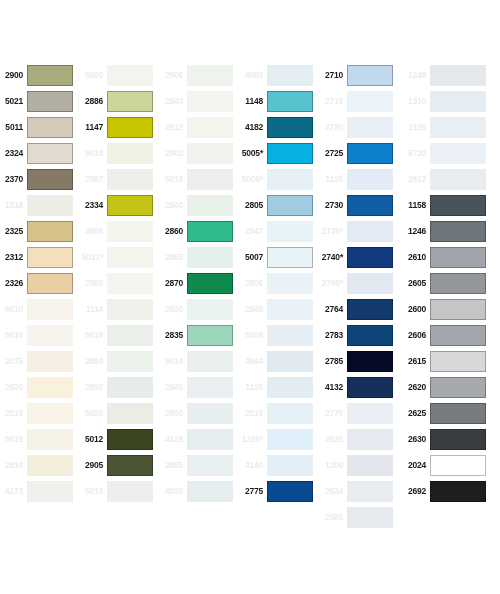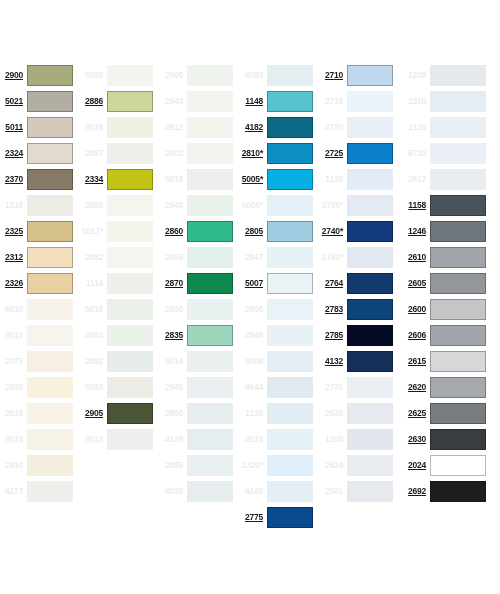--- a/index.html
+++ b/index.html
@@ -44,21 +44,20 @@
     padding-right: 4px;
     font-size: 8.5px;
     font-weight: bold;
     letter-spacing: -0.2px;
     line-height: 1;
     white-space: nowrap;
     box-sizing: border-box;
   }
   .swatch-label.active {
     color: #1a1a1a;
-    text-decoration: underline;
   }
   .swatch-label.inactive {
     color: #e9ebec;
   }
   .swatch-chip {
     width: 46px;
     height: 21px;
     flex: 0 0 46px;
     box-sizing: border-box;
   }
@@ -154,20 +153,24 @@
     <div class="swatch-column">
       <div class="swatch-row">
         <span class="swatch-label inactive">5020</span>
         <span class="swatch-chip inactive" style="background-color: rgb(244, 244, 239);"></span>
       </div>
       <div class="swatch-row">
         <span class="swatch-label active">2886</span>
         <span class="swatch-chip active" style="background-color: rgb(204, 214, 154);"></span>
       </div>
       <div class="swatch-row">
+        <span class="swatch-label active">1147</span>
+        <span class="swatch-chip active" style="background-color: rgb(201, 196, 0);"></span>
+      </div>
+      <div class="swatch-row">
         <span class="swatch-label inactive">5016</span>
         <span class="swatch-chip inactive" style="background-color: rgb(239, 241, 227);"></span>
       </div>
       <div class="swatch-row">
         <span class="swatch-label inactive">2887</span>
         <span class="swatch-chip inactive" style="background-color: rgb(238, 238, 234);"></span>
       </div>
       <div class="swatch-row">
         <span class="swatch-label active">2334</span>
         <span class="swatch-chip active" style="background-color: rgb(194, 197, 22);"></span>
@@ -198,20 +201,24 @@
       </div>
       <div class="swatch-row">
         <span class="swatch-label inactive">2892</span>
         <span class="swatch-chip inactive" style="background-color: rgb(230, 236, 234);"></span>
       </div>
       <div class="swatch-row">
         <span class="swatch-label inactive">5023</span>
         <span class="swatch-chip inactive" style="background-color: rgb(236, 236, 229);"></span>
       </div>
       <div class="swatch-row">
+        <span class="swatch-label active">5012</span>
+        <span class="swatch-chip active" style="background-color: rgb(60, 70, 32);"></span>
+      </div>
+      <div class="swatch-row">
         <span class="swatch-label active">2905</span>
         <span class="swatch-chip active" style="background-color: rgb(74, 85, 53);"></span>
       </div>
       <div class="swatch-row">
         <span class="swatch-label inactive">5013</span>
         <span class="swatch-chip inactive" style="background-color: rgb(238, 238, 236);"></span>
       </div>
     </div>
     <div class="swatch-column">
       <div class="swatch-row">
@@ -290,24 +297,20 @@
       </div>
       <div class="swatch-row">
         <span class="swatch-label active">1148</span>
         <span class="swatch-chip active" style="background-color: rgb(86, 195, 206);"></span>
       </div>
       <div class="swatch-row">
         <span class="swatch-label active">4182</span>
         <span class="swatch-chip active" style="background-color: rgb(11, 107, 134);"></span>
       </div>
       <div class="swatch-row">
-        <span class="swatch-label active">2810*</span>
-        <span class="swatch-chip active" style="background-color: rgb(13, 142, 195);"></span>
-      </div>
-      <div class="swatch-row">
         <span class="swatch-label active">5005*</span>
         <span class="swatch-chip active" style="background-color: rgb(6, 176, 226);"></span>
       </div>
       <div class="swatch-row">
         <span class="swatch-label inactive">5006*</span>
         <span class="swatch-chip inactive" style="background-color: rgb(228, 240, 246);"></span>
       </div>
       <div class="swatch-row">
         <span class="swatch-label active">2805</span>
         <span class="swatch-chip active" style="background-color: rgb(159, 204, 224);"></span>
@@ -370,20 +373,24 @@
         <span class="swatch-label inactive">2720</span>
         <span class="swatch-chip inactive" style="background-color: rgb(233, 239, 247);"></span>
       </div>
       <div class="swatch-row">
         <span class="swatch-label active">2725</span>
         <span class="swatch-chip active" style="background-color: rgb(14, 127, 203);"></span>
       </div>
       <div class="swatch-row">
         <span class="swatch-label inactive">1128</span>
         <span class="swatch-chip inactive" style="background-color: rgb(227, 236, 246);"></span>
+      </div>
+      <div class="swatch-row">
+        <span class="swatch-label active">2730</span>
+        <span class="swatch-chip active" style="background-color: rgb(15, 94, 164);"></span>
       </div>
       <div class="swatch-row">
         <span class="swatch-label inactive">2735*</span>
         <span class="swatch-chip inactive" style="background-color: rgb(228, 234, 243);"></span>
       </div>
       <div class="swatch-row">
         <span class="swatch-label active">2740*</span>
         <span class="swatch-chip active" style="background-color: rgb(18, 58, 126);"></span>
       </div>
       <div class="swatch-row">

